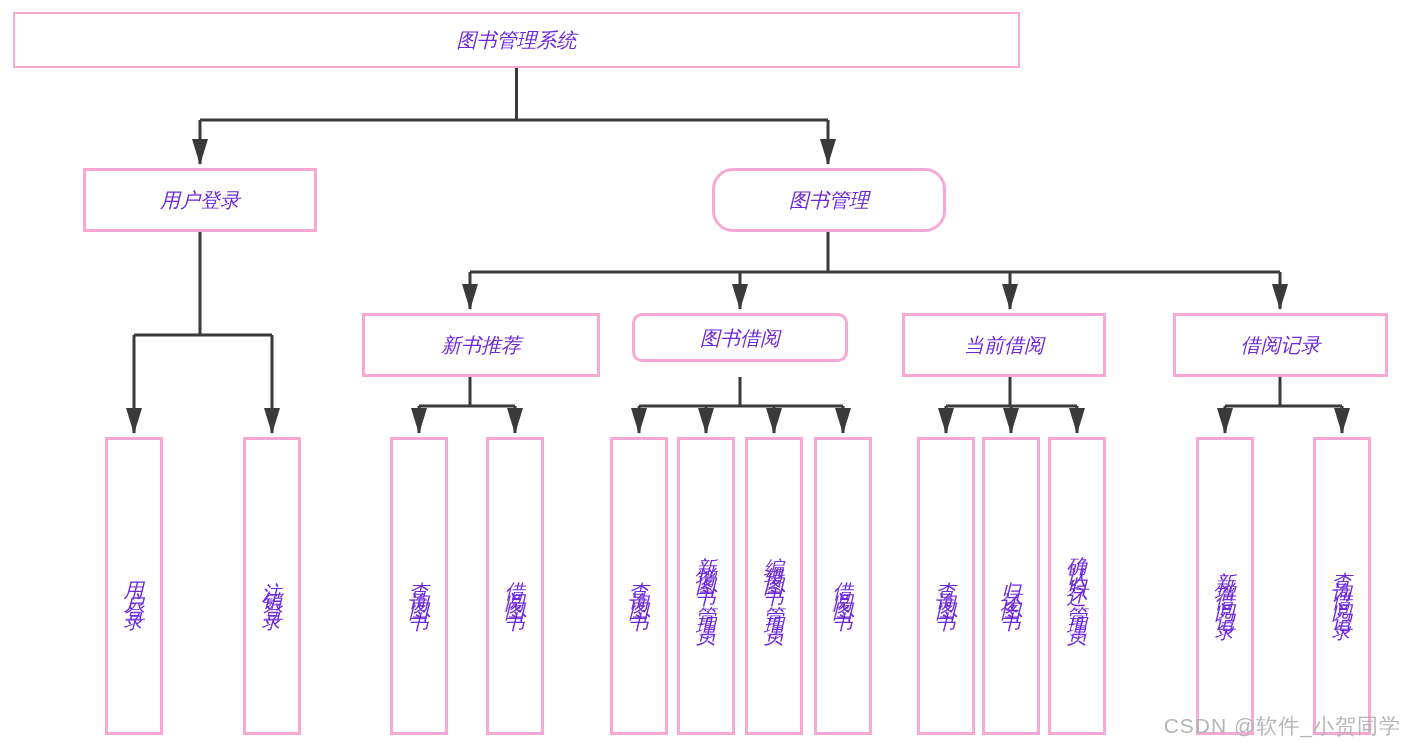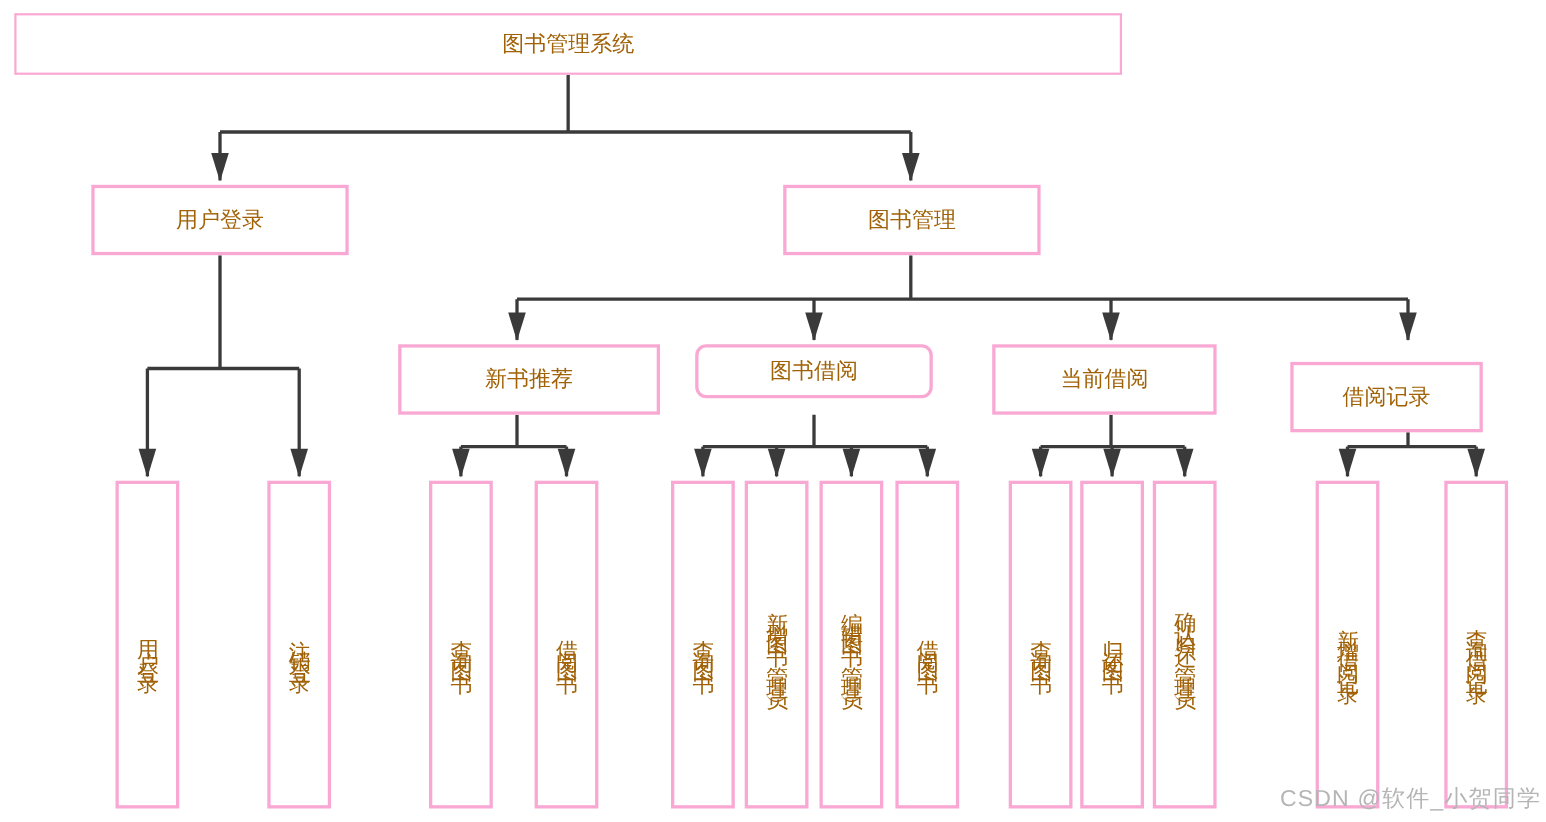--- a/index.html
+++ b/index.html
@@ -14,27 +14,28 @@
   .wires {
     position: absolute;
     left: 0; top: 0;
     z-index: 0;
   }
   .node {
     position: absolute;
     box-sizing: border-box;
     background: #ffffff;
     border: 3px solid #f9a8d4;
-    color: #a16207;
+    color: #6d28d9;
     display: flex;
     align-items: center;
     justify-content: center;
     z-index: 1;
     font-size: 20px;
     line-height: 1;
+    font-style: italic;
   }
   .root-node { border-width: 2px; }
   .vbox {
     writing-mode: vertical-rl;
     text-orientation: mixed;
     letter-spacing: 10px;
     font-size: 20px;
   }
   .watermark {
     position: absolute;
@@ -87,26 +88,26 @@
       <line x1="1011" y1="406" x2="1011" y2="433" marker-end="url(#arr)"></line>
       <line x1="1077" y1="406" x2="1077" y2="433" marker-end="url(#arr)"></line>
       <line x1="1225" y1="406" x2="1225" y2="433" marker-end="url(#arr)"></line>
       <line x1="1342" y1="406" x2="1342" y2="433" marker-end="url(#arr)"></line>
     </g>
   </svg>
 
   <div class="node root-node" style="left:13px; top:12px; width:1007px; height:56px;">图书管理系统</div>
 
   <div class="node" style="left:83px; top:168px; width:234px; height:64px;">用户登录</div>
-  <div class="node" style="left:712px; top:168px; width:234px; height:64px;">图书管理</div>
+  <div class="node" style="left:712px; top:168px; width:234px; height:64px;border-radius:21px;">图书管理</div>
 
   <div class="node" style="left:362px; top:313px; width:238px; height:64px;">新书推荐</div>
   <div class="node" style="left:632px; top:313px; width:216px; height:49px;border-radius:10px;">图书借阅</div>
   <div class="node" style="left:902px; top:313px; width:204px; height:64px;">当前借阅</div>
-  <div class="node" style="left:1173px; top:329px; width:175px; height:64px;">借阅记录</div>
+  <div class="node" style="left:1173px; top:313px; width:215px; height:64px;">借阅记录</div>
 
   <div class="node vbox" style="left:105px; top:437px; width:58px; height:298px;">用户登录</div>
   <div class="node vbox" style="left:243px; top:437px; width:58px; height:298px;">注销登录</div>
 
   <div class="node vbox" style="left:390px; top:437px; width:58px; height:298px;">查询图书</div>
   <div class="node vbox" style="left:486px; top:437px; width:58px; height:298px;">借阅图书</div>
 
   <div class="node vbox" style="left:610px; top:437px; width:58px; height:298px;">查询图书</div>
   <div class="node vbox" style="left:677px; top:437px; width:58px; height:298px;">新增图书（管理员）</div>
   <div class="node vbox" style="left:745px; top:437px; width:58px; height:298px;">编辑图书（管理员）</div>

